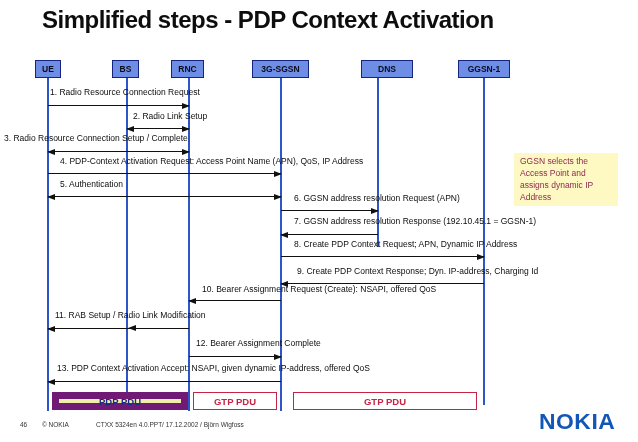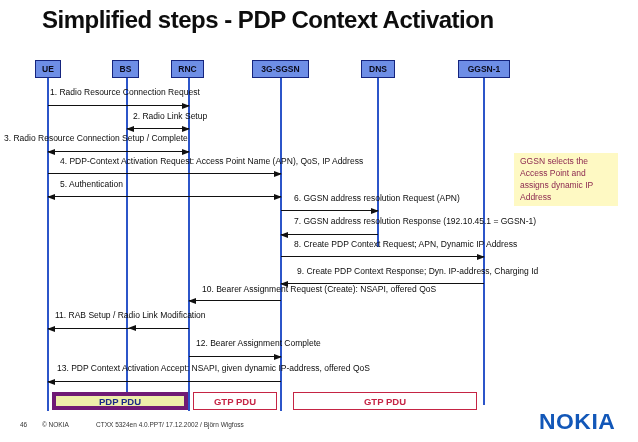--- a/index.html
+++ b/index.html
@@ -45,21 +45,21 @@
     position:absolute; left:514px; top:153px; width:104px; height:53px;
     background:#fef9c3; color:#8c2950; font-size:8.5px; line-height:1.4;
     padding:3px 4px 3px 6px;
   }
   
   .pdu {
     position:absolute; top:392px; height:18px;
     display:flex; align-items:center; justify-content:center;
     font-size:9.5px; font-weight:bold; white-space:nowrap;
   }
-  .pdu.pdp { background:#eeeeaa; border:4px solid #701a75; color:#1a2a86; }
+  .pdu.pdp { background:#eeeeaa; border:7px solid #701a75; color:#1a2a86; }
   .pdu.gtp { background:#ffffff; border:1.5px solid #c52444; color:#c52444; }
   
   .footer { position:absolute; top:421px; left:0; width:520px; font-size:6.5px; color:#333; }
   .footer span { position:absolute; white-space:nowrap; }
   .page-num { left:20px; }
   .copyright { left:42px; }
   .doc-info { left:96px; }
   .nokia-logo {
     position:absolute; left:539px; top:409px;
     font-size:22px; font-weight:800; color:#1257b8; letter-spacing:0.5px;
@@ -70,21 +70,21 @@
 <body>
 
 <div class="slide">
 
   <div class="title">Simplified steps - PDP Context Activation</div>
 
   <div class="entity" style="left:35px;  width:26px;">UE</div>
   <div class="entity" style="left:112px; width:27px;">BS</div>
   <div class="entity" style="left:171px; width:33px;">RNC</div>
   <div class="entity" style="left:252px; width:57px;">3G-SGSN</div>
-  <div class="entity" style="left:361px; width:34px;text-align:center;">DNS</div>
+  <div class="entity" style="left:361px; width:52px;text-align:center;">DNS</div>
   <div class="entity" style="left:458px; width:52px;">GGSN-1</div>
 
   <div class="lifeline" style="left:47px;  top:78px; height:333px;"></div>
   <div class="lifeline" style="left:126px; top:78px; height:314px;"></div>
   <div class="lifeline" style="left:188px; top:78px; height:333px;"></div>
   <div class="lifeline" style="left:280px; top:78px; height:333px;"></div>
   <div class="lifeline" style="left:377px; top:78px; height:169px;"></div>
   <div class="lifeline" style="left:483px; top:78px; height:327px;"></div>
 
   <div class="msg" style="left:50px; top:88px;">1. Radio Resource Connection Request</div>

